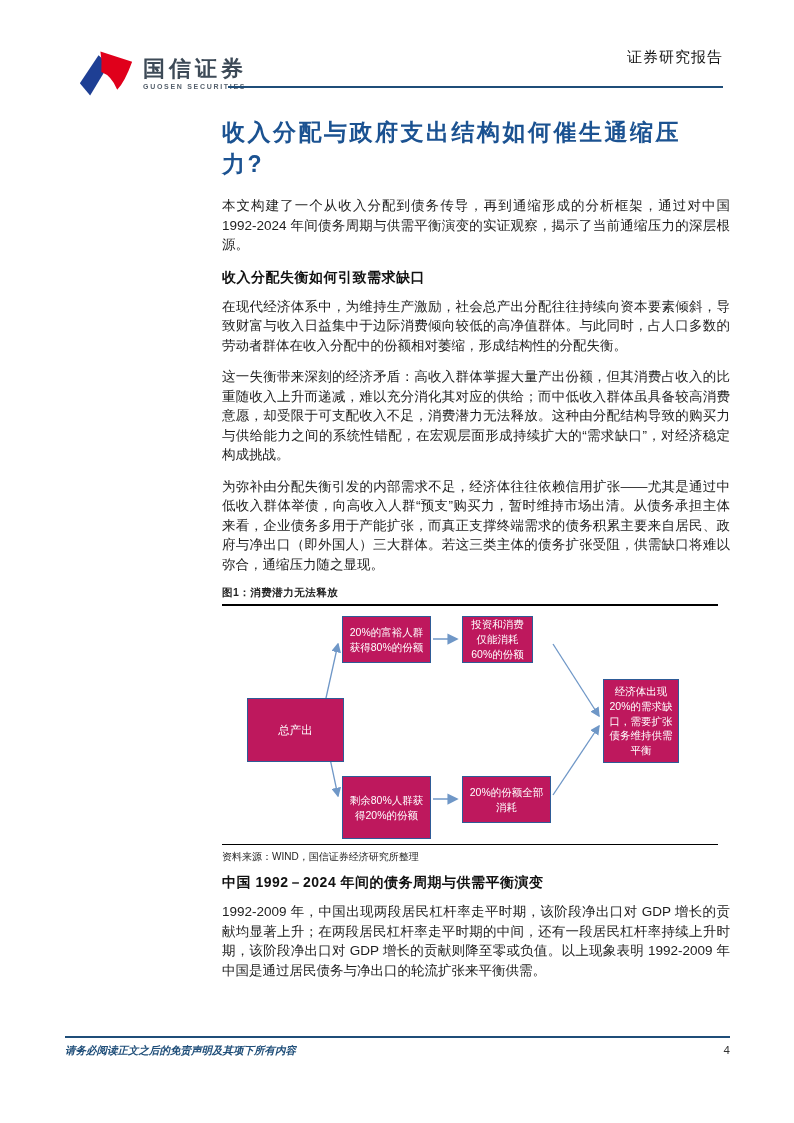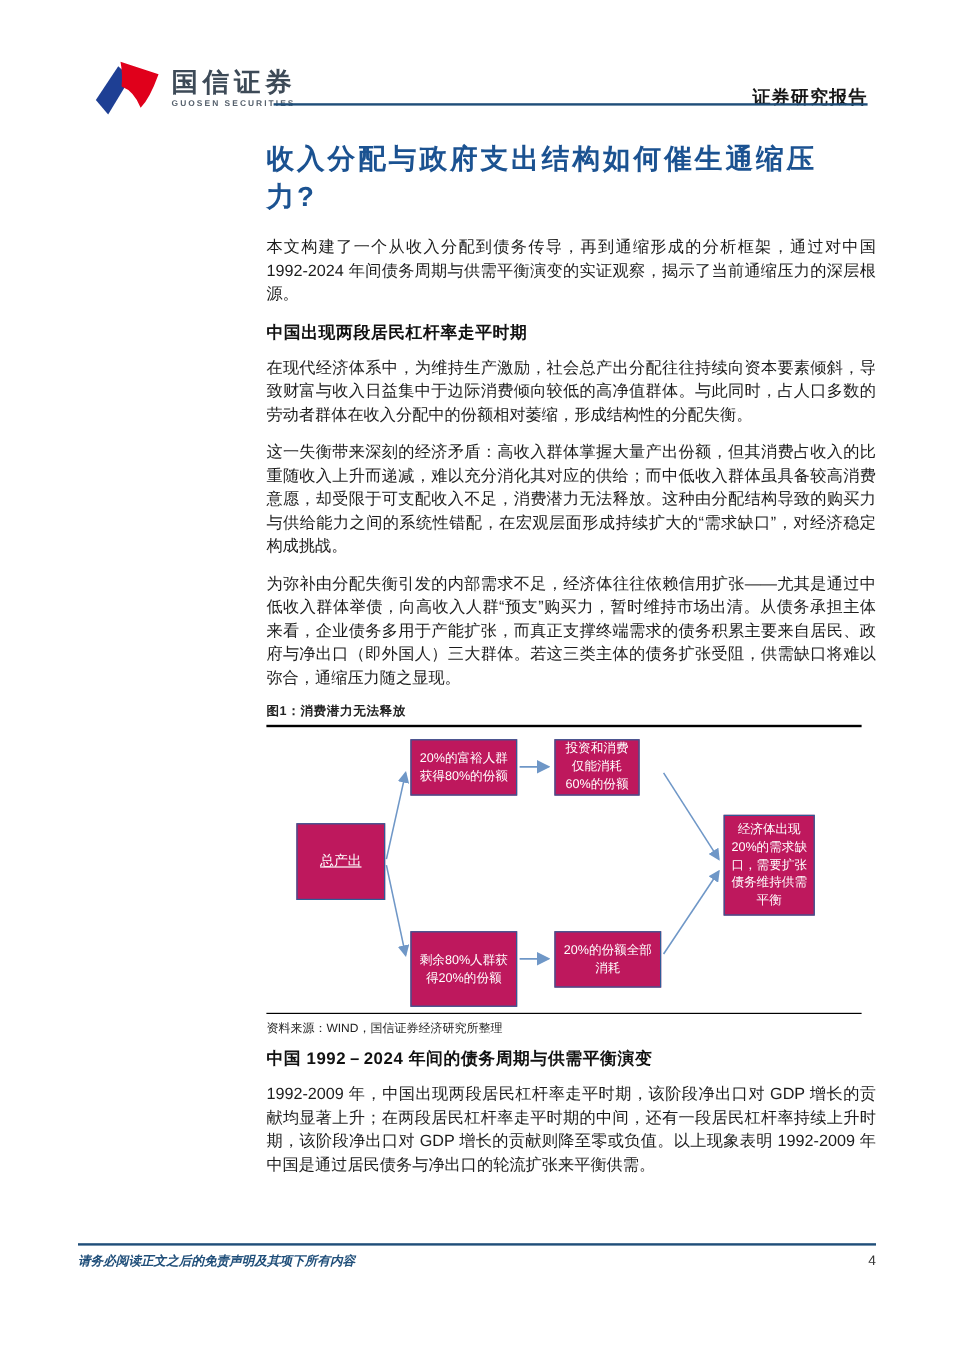--- a/index.html
+++ b/index.html
@@ -14,21 +14,21 @@
     overflow: hidden;
   }
 
   
   .header-logo { position: absolute; left: 78px; top: 48px; display: flex; align-items: center; }
   .logo-mark { width: 56px; height: 50px; }
   .logo-text { margin-left: 9px; }
   .logo-cn { font-size: 22px; font-weight: bold; color: #3d4a57; letter-spacing: 4px; line-height: 1.15; }
   .logo-en { font-size: 7px; font-weight: bold; color: #55606c; letter-spacing: 1.7px; margin-top: 2px; }
 
-  .report-type { position: absolute; top: 72px; right: 71px; font-size: 15px; font-weight: bold; color: #161616; letter-spacing: 1px; }
+  .report-type { position: absolute; top: 48px; right: 71px; font-size: 15px; font-weight: normal; color: #161616; letter-spacing: 1px; }
   .header-rule { position: absolute; left: 228px; top: 86px; width: 495px; height: 2px; background: #1f4e79; }
 
   
   .content { position: absolute; left: 222px; top: 116px; width: 508px; color: #1c1c1c; }
 
   .article-title {
     font-size: 23px; line-height: 32px; font-weight: bold;
     color: #1b5291; letter-spacing: 2.5px;
     max-width: 478px; margin-bottom: 16px;
   }
@@ -56,21 +56,21 @@
   .fig-body { position: relative; width: 496px; height: 238px; }
   .arrows { position: absolute; left: 0; top: 0; width: 496px; height: 238px; }
 
   .node {
     position: absolute;
     background: #be185d; border: 1.5px solid #2e5b97;
     color: #ffffff; font-size: 10.5px; line-height: 1.4;
     display: flex; align-items: center; justify-content: center;
     text-align: center; padding: 2px 4px;
   }
-  .node-output  { left: 25px;  top: 80px;  width: 74px; height: 64px; font-size: 11.5px; text-decoration: underline; }
+  .node-output  { left: 25px;  top: 92px;  width: 97px; height: 64px; font-size: 11.5px; }
   .node-rich    { left: 120px; top: 10px;  width: 89px; height: 47px; }
   .node-invest  { left: 240px; top: 10px;  width: 71px; height: 47px; }
   .node-rest    { left: 120px; top: 170px; width: 89px; height: 63px; }
   .node-consume { left: 240px; top: 170px; width: 89px; height: 47px; }
   .node-gap     { left: 381px; top: 73px;  width: 76px; height: 84px; }
 
   .fig-source {
     font-size: 10px; color: #222;
     border-top: 1.5px solid #000; padding-top: 5px;
   }
@@ -101,21 +101,21 @@
   </div>
   <div class="report-type">证券研究报告</div>
   <div class="header-rule"></div>
 
   <div class="content">
 
     <h1 class="article-title">收入分配与政府支出结构如何催生通缩压力?</h1>
 
     <p class="para intro">本文构建了一个从收入分配到债务传导，再到通缩形成的分析框架，通过对中国 1992-2024 年间债务周期与供需平衡演变的实证观察，揭示了当前通缩压力的深层根源。</p>
 
-    <h2 class="section-heading">中国出现两段居民杠杆率走平时期</h2>
+    <h2 class="section-heading">收入分配失衡如何引致需求缺口</h2>
 
     <p class="para">在现代经济体系中，为维持生产激励，社会总产出分配往往持续向资本要素倾斜，导致财富与收入日益集中于边际消费倾向较低的高净值群体。与此同时，占人口多数的劳动者群体在收入分配中的份额相对萎缩，形成结构性的分配失衡。</p>
     <p class="para">这一失衡带来深刻的经济矛盾：高收入群体掌握大量产出份额，但其消费占收入的比重随收入上升而递减，难以充分消化其对应的供给；而中低收入群体虽具备较高消费意愿，却受限于可支配收入不足，消费潜力无法释放。这种由分配结构导致的购买力与供给能力之间的系统性错配，在宏观层面形成持续扩大的“需求缺口”，对经济稳定构成挑战。</p>
     <p class="para">为弥补由分配失衡引发的内部需求不足，经济体往往依赖信用扩张——尤其是通过中低收入群体举债，向高收入人群“预支”购买力，暂时维持市场出清。从债务承担主体来看，企业债务多用于产能扩张，而真正支撑终端需求的债务积累主要来自居民、政府与净出口（即外国人）三大群体。若这三类主体的债务扩张受阻，供需缺口将难以弥合，通缩压力随之显现。</p>
 
     <div class="figure">
       <div class="fig-caption">图1：消费潜力无法释放</div>
 
       <div class="fig-body">
         <svg class="arrows" viewBox="0 0 496 238" aria-hidden="true">

